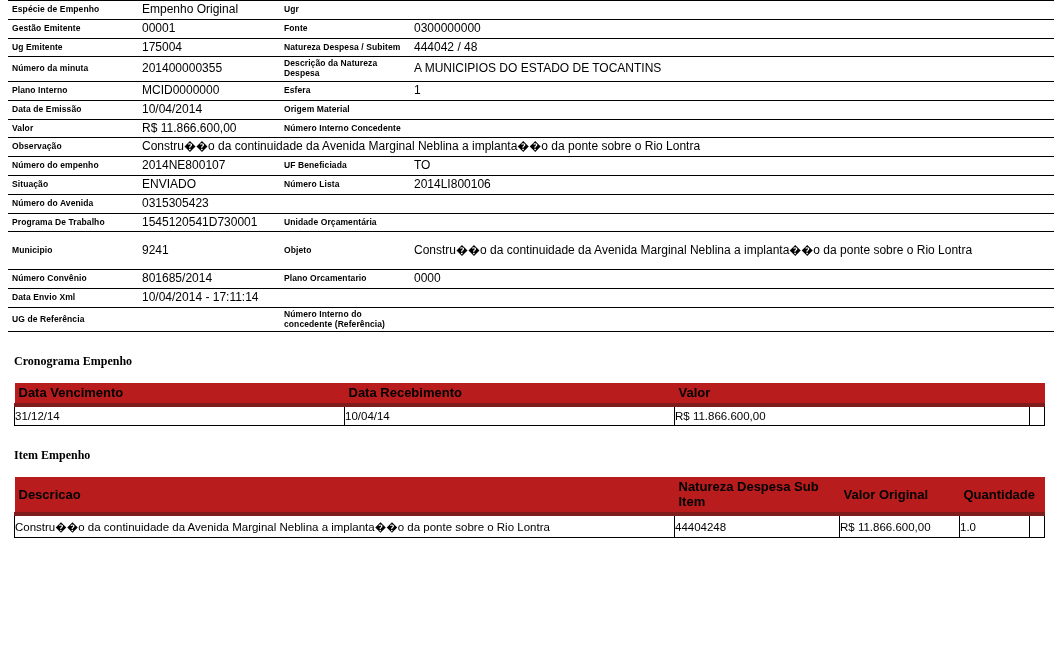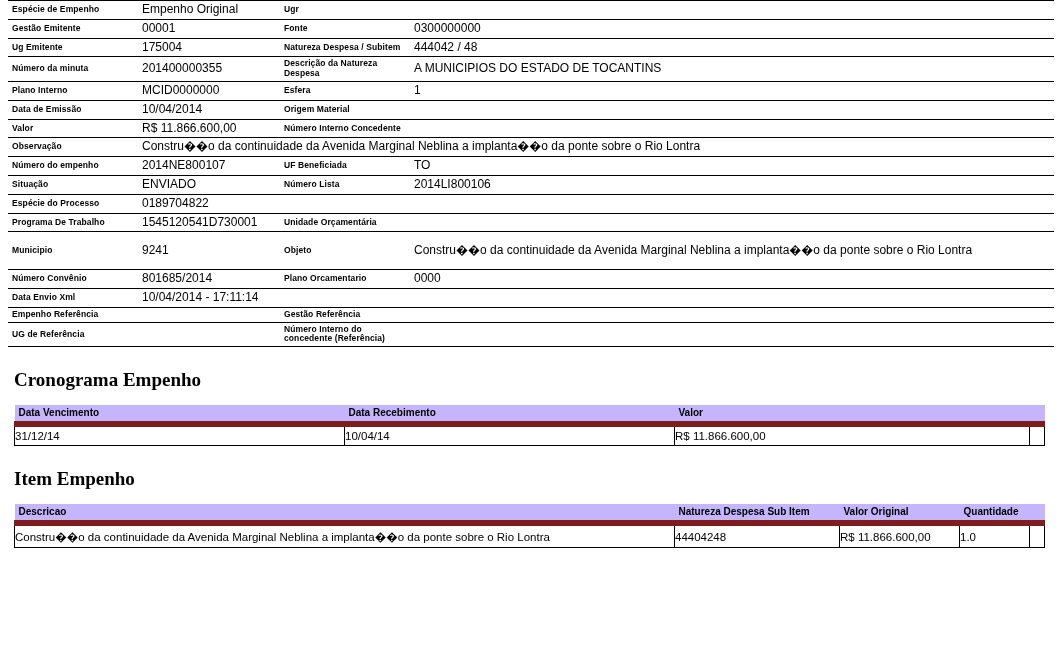--- a/index.html
+++ b/index.html
@@ -48,39 +48,39 @@
   .c2 { width: 142px; }
   .c3 { width: 130px; }
   .c4 { width: 644px; }
 
   
   table.detail tr:first-child { border-top: 1px solid #000000; }
 
   
   h2.section {
     font-family: "Liberation Serif", serif;
-    font-size: 19px;
+    font-size: 12px;
     font-weight: bold;
     margin: 22px 0 14px 14px;
   }
 
   
   table.grid {
     width: 1030px;
     margin: 0 0 0 14px;
     border-collapse: collapse;
     table-layout: fixed;
   }
   table.grid thead th {
-    font-size: 10px;
+    font-size: 13px;
     font-weight: bold;
     text-align: left;
     padding: 2px 4px 3px 4px;
-    border-bottom: 6px solid #7f1d1d;
-    background: #c4b5fd;
+    border-bottom: 4px solid #7f1d1d;
+    background: #b91c1c;
   }
   table.grid tbody td {
     font-size: 11.5px;
     padding: 3px 0;
     border: 1px solid #000000;
     border-top: none;
     white-space: nowrap;
     overflow: hidden;
   }
   table.grid tbody tr td:first-child { border-left: 1px solid #000000; }
@@ -163,22 +163,22 @@
           <td class="lbl">UF Beneficiada</td>
           <td class="val">TO</td>
         </tr>
         <tr>
           <td class="lbl">Situação</td>
           <td class="val">ENVIADO</td>
           <td class="lbl">Número Lista</td>
           <td class="val">2014LI800106</td>
         </tr>
         <tr>
-          <td class="lbl">Espécie do Processo</td>
-          <td class="val" colspan="3">0189704822</td>
+          <td class="lbl">Número do Avenida</td>
+          <td class="val" colspan="3">0315305423</td>
         </tr>
         <tr>
           <td class="lbl">Programa De Trabalho</td>
           <td class="val">1545120541D730001</td>
           <td class="lbl">Unidade Orçamentária</td>
           <td class="val"></td>
         </tr>
         <tr style="height: 38px;">
           <td class="lbl">Municipio</td>
           <td class="val">9241</td>
@@ -187,26 +187,20 @@
         </tr>
         <tr>
           <td class="lbl">Número Convênio</td>
           <td class="val">801685/2014</td>
           <td class="lbl">Plano Orcamentario</td>
           <td class="val">0000</td>
         </tr>
         <tr>
           <td class="lbl">Data Envio Xml</td>
           <td class="val" colspan="3">10/04/2014 - 17:11:14</td>
-        </tr>
-        <tr>
-          <td class="lbl">Empenho Referência</td>
-          <td class="val"></td>
-          <td class="lbl">Gestão Referência</td>
-          <td class="val"></td>
         </tr>
         <tr>
           <td class="lbl">UG de Referência</td>
           <td class="val"></td>
           <td class="lbl">Número Interno do concedente (Referência)</td>
           <td class="val"></td>
         </tr>
       </tbody>
   </table>
 

